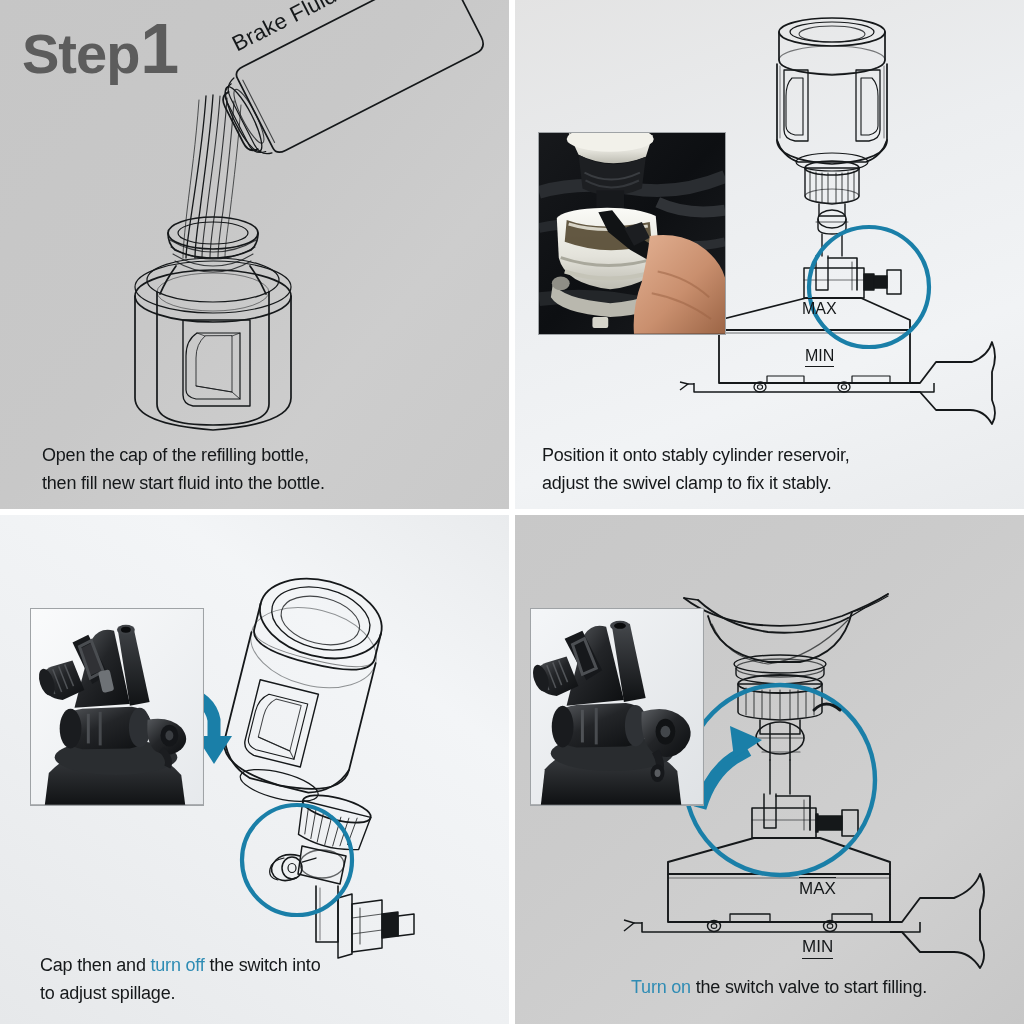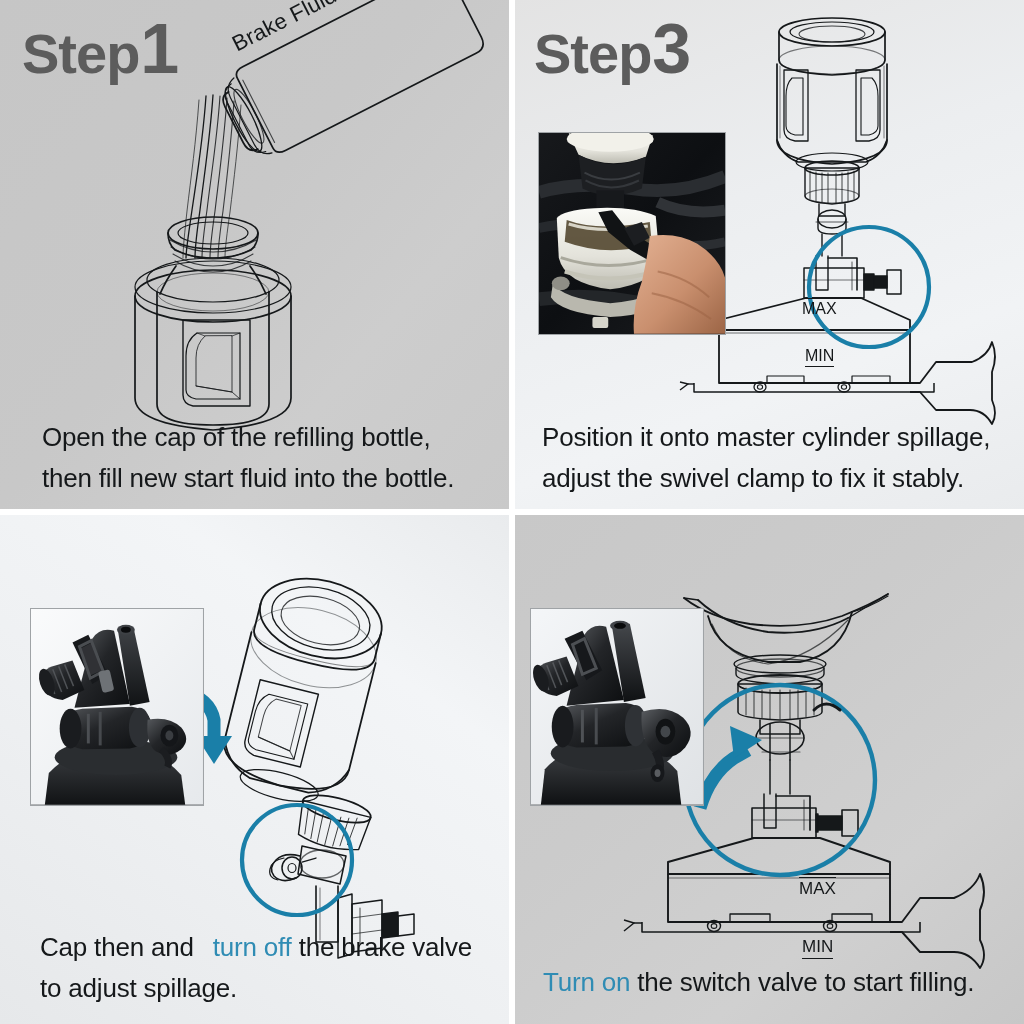--- a/index.html
+++ b/index.html
@@ -75,27 +75,27 @@
     margin-left: 1px;
   }
 
   
   .caption {
     position: absolute;
     left: 42px;
     right: 18px;
     bottom: 14px;
     color: #15181a;
-    font-size: 26px;
+    font-size: 18px;
     line-height: 1.55;
     letter-spacing: -0.2px;
   }
-  .caption .hl { color: #2f8cb4; margin-left: 12px; }
+  .caption .hl { color: #2f8cb4; }
   #panel-3 .caption { left: 30px; }
-  #panel-4 .caption { left: 19px; bottom: 22px; }
+  #panel-4 .caption { left: 40px; bottom: 22px; text-align: center; }
   #panel-2 .caption { left: 40px; bottom: 16px; }
 
   
   .photo-inset {
     position: absolute;
     border: 1px solid #9fa3a6;
     box-sizing: border-box;
     overflow: hidden;
     background: #101215;
   }
@@ -304,29 +304,26 @@
 
         <path d="M112 104 Q140 100 160 112 Q182 126 188 146 L188 203 L96 203 Q94 176 104 150 Q110 124 112 104 Z" fill="url(#p3hand)"></path>
         <path d="M126 120 Q152 126 168 144" stroke="#a9毛7255" stroke-width="2" fill="none" opacity="0.5"></path>
         <path d="M120 140 Q150 146 172 166" stroke="#9c6546" stroke-width="2" fill="none" opacity="0.55"></path>
         <path d="M114 162 Q146 168 174 188" stroke="#9c6546" stroke-width="2" fill="none" opacity="0.55"></path>
 
         <rect x="54" y="186" width="16" height="11" rx="2" fill="#d6d5cb"></rect>
       </svg>
     </div>
 
-    <div class="step-heading">
-      <span class="word">Step</span><span class="num">3</span>
-    </div>
 
     <div style="position:absolute;left:290px;top:298px;font-size:16px;color:#15181a;border-top:1.6px solid #15181a;padding-top:1px;">MAX</div>
     <div style="position:absolute;left:293px;top:347px;font-size:16px;color:#15181a;border-bottom:1.6px solid #15181a;padding-bottom:1px;">MIN</div>
 
     <div class="caption">
-      <div>Position it onto master cylinder spillage,</div>
+      <div>Position it onto stably cylinder reservoir,</div>
       <div>adjust the swivel clamp to fix it stably.</div>
     </div>
   </div>
 
   <div class="panel" id="panel-2">
 
     <svg class="sv" width="512" height="512" viewBox="0 0 512 512">
       <g fill="none" stroke="#15181a" stroke-width="1.8" stroke-linejoin="round" stroke-linecap="round">
 
         <g transform="rotate(14 300 190)">
@@ -445,21 +442,21 @@
             <path d="M34 56 L43 78"></path>
         </g>
         <ellipse cx="16" cy="74" rx="7" ry="14" fill="#1b1d20" transform="rotate(-18 16 74)"></ellipse>
 
         <rect x="70" y="62" width="12" height="22" rx="3" fill="#6e7276" transform="rotate(-13 76 73)"></rect>
       </svg>
     </div>
 
 
     <div class="caption">
-      <div><span>Cap then and </span><span class="hl">turn off</span><span> the brake valve</span></div>
+      <div><span>Cap then and </span><span class="hl">turn off</span><span> the switch into</span></div>
       <div>to adjust spillage.</div>
     </div>
   </div>
 
   <div class="panel" id="panel-4">
 
     <svg class="sv" width="512" height="512" viewBox="0 0 512 512">
       <g fill="none" stroke="#15181a" stroke-width="1.8" stroke-linejoin="round" stroke-linecap="round">
 
         <path d="M172 86 Q198 106 238 112 Q290 118 330 104 Q360 92 376 82"></path>

